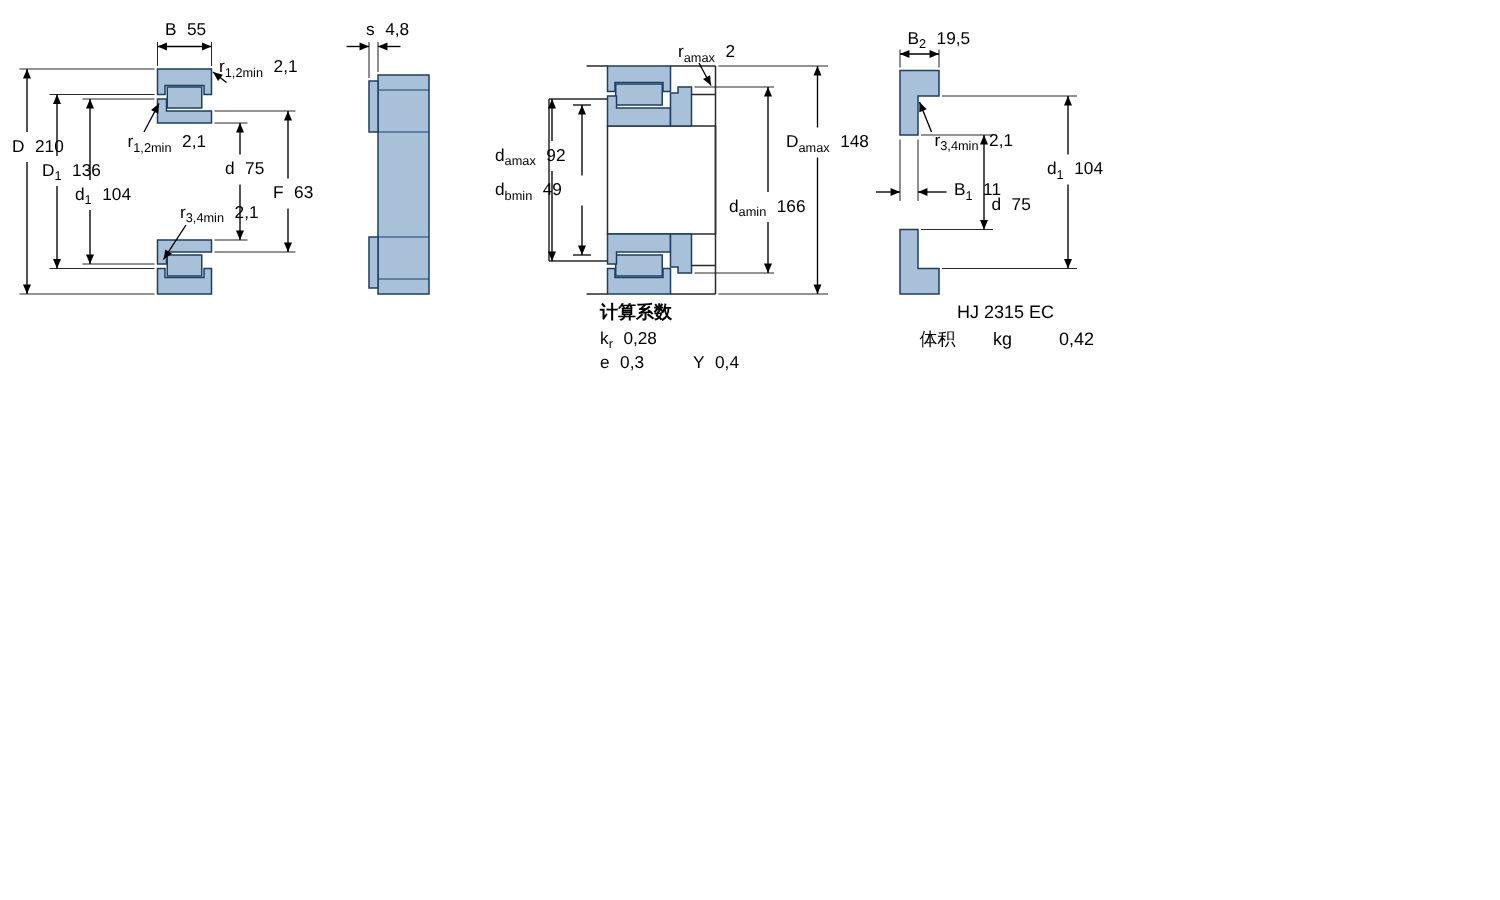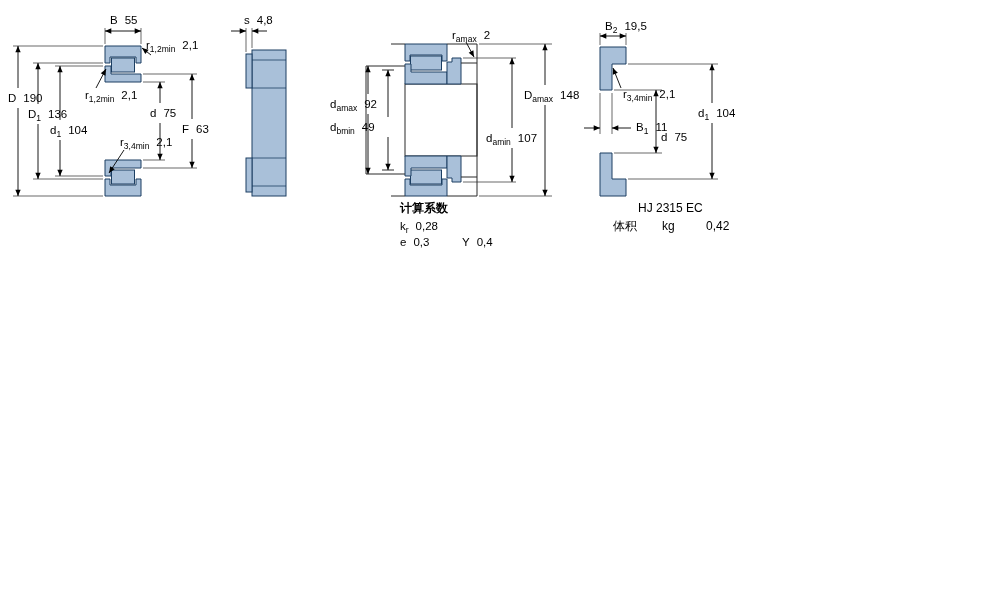--- a/index.html
+++ b/index.html
@@ -157,35 +157,35 @@
 
         <line class="ext" x1="614" y1="90" x2="662" y2="90"></line>
         <line class="ext" x1="614" y1="153" x2="662" y2="153"></line>
         <line class="dim" x1="656" y1="90" x2="656" y2="153" marker-start="url(#arrow)" marker-end="url(#arrow)"></line>
       </g>
     </g>
   </svg>
 
   <span class="dim-label" style="left:110px;top:14px"><span>B</span><sub></sub><span class="v">55</span></span>
   <span class="dim-label" style="left:146px;top:39px"><span>r</span><sub>1,2min</sub><span class="v">2,1</span></span>
-  <span class="dim-label" style="left:8px;top:92px"><span>D</span><sub></sub><span class="v">190</span></span>
+  <span class="dim-label" style="left:8px;top:92px"><span>D</span><sub></sub><span class="v">210</span></span>
   <span class="dim-label" style="left:28px;top:108px"><span>D</span><sub>1</sub><span class="v">136</span></span>
   <span class="dim-label" style="left:50px;top:124px"><span>d</span><sub>1</sub><span class="v">104</span></span>
   <span class="dim-label" style="left:85px;top:89px"><span>r</span><sub>1,2min</sub><span class="v">2,1</span></span>
   <span class="dim-label" style="left:150px;top:107px"><span>d</span><sub></sub><span class="v">75</span></span>
   <span class="dim-label" style="left:182px;top:123px"><span>F</span><sub></sub><span class="v">63</span></span>
   <span class="dim-label" style="left:120px;top:136px"><span>r</span><sub>3,4min</sub><span class="v">2,1</span></span>
 
   <span class="dim-label" style="left:244px;top:14px"><span>s</span><sub></sub><span class="v">4,8</span></span>
 
   <span class="dim-label" style="left:452px;top:29px"><span>r</span><sub>amax</sub><span class="v">2</span></span>
   <span class="dim-label" style="left:330px;top:98px"><span>d</span><sub>amax</sub><span class="v">92</span></span>
   <span class="dim-label" style="left:330px;top:121px"><span>d</span><sub>bmin</sub><span class="v">49</span></span>
   <span class="dim-label" style="left:524px;top:89px"><span>D</span><sub>amax</sub><span class="v">148</span></span>
-  <span class="dim-label" style="left:486px;top:132px"><span>d</span><sub>amin</sub><span class="v">107</span></span>
+  <span class="dim-label" style="left:486px;top:132px"><span>d</span><sub>amin</sub><span class="v">166</span></span>
 
   <span class="dim-label" style="left:605px;top:20px"><span>B</span><sub>2</sub><span class="v">19,5</span></span>
   <span class="dim-label" style="left:623px;top:88px"><span>r</span><sub>3,4min</sub><span class="v">2,1</span></span>
   <span class="dim-label" style="left:698px;top:107px"><span>d</span><sub>1</sub><span class="v">104</span></span>
   <span class="dim-label" style="left:636px;top:121px"><span>B</span><sub>1</sub><span class="v">11</span></span>
   <span class="dim-label" style="left:661px;top:131px"><span>d</span><sub></sub><span class="v">75</span></span>
 
   <span class="txt bold" style="left:400px;top:202px">计算系数</span>
   <span class="dim-label" style="left:400px;top:220px"><span>k</span><sub>r</sub><span class="v">0,28</span></span>
   <span class="dim-label" style="left:400px;top:236px"><span>e</span><sub></sub><span class="v">0,3</span></span>

